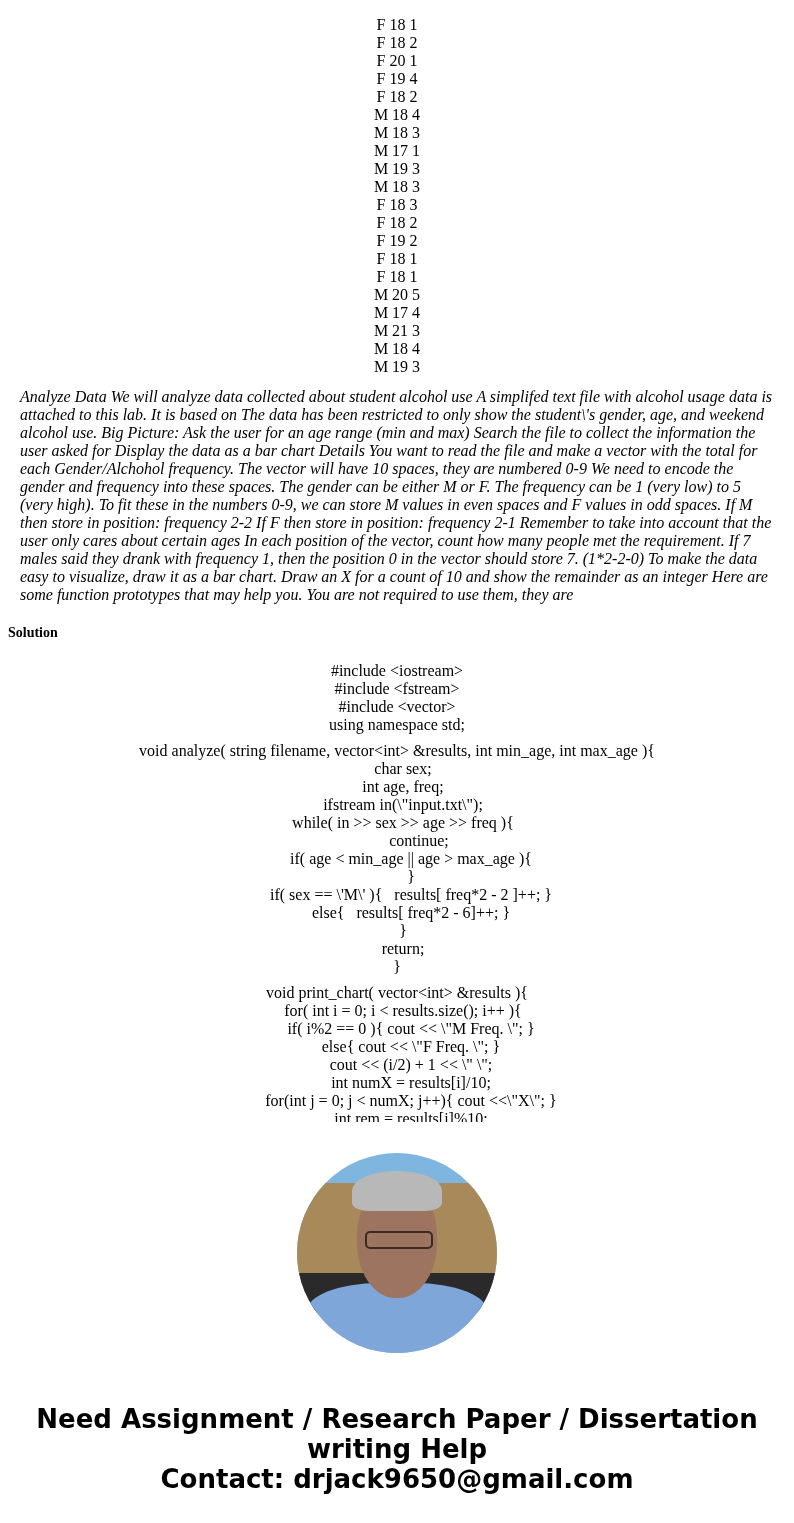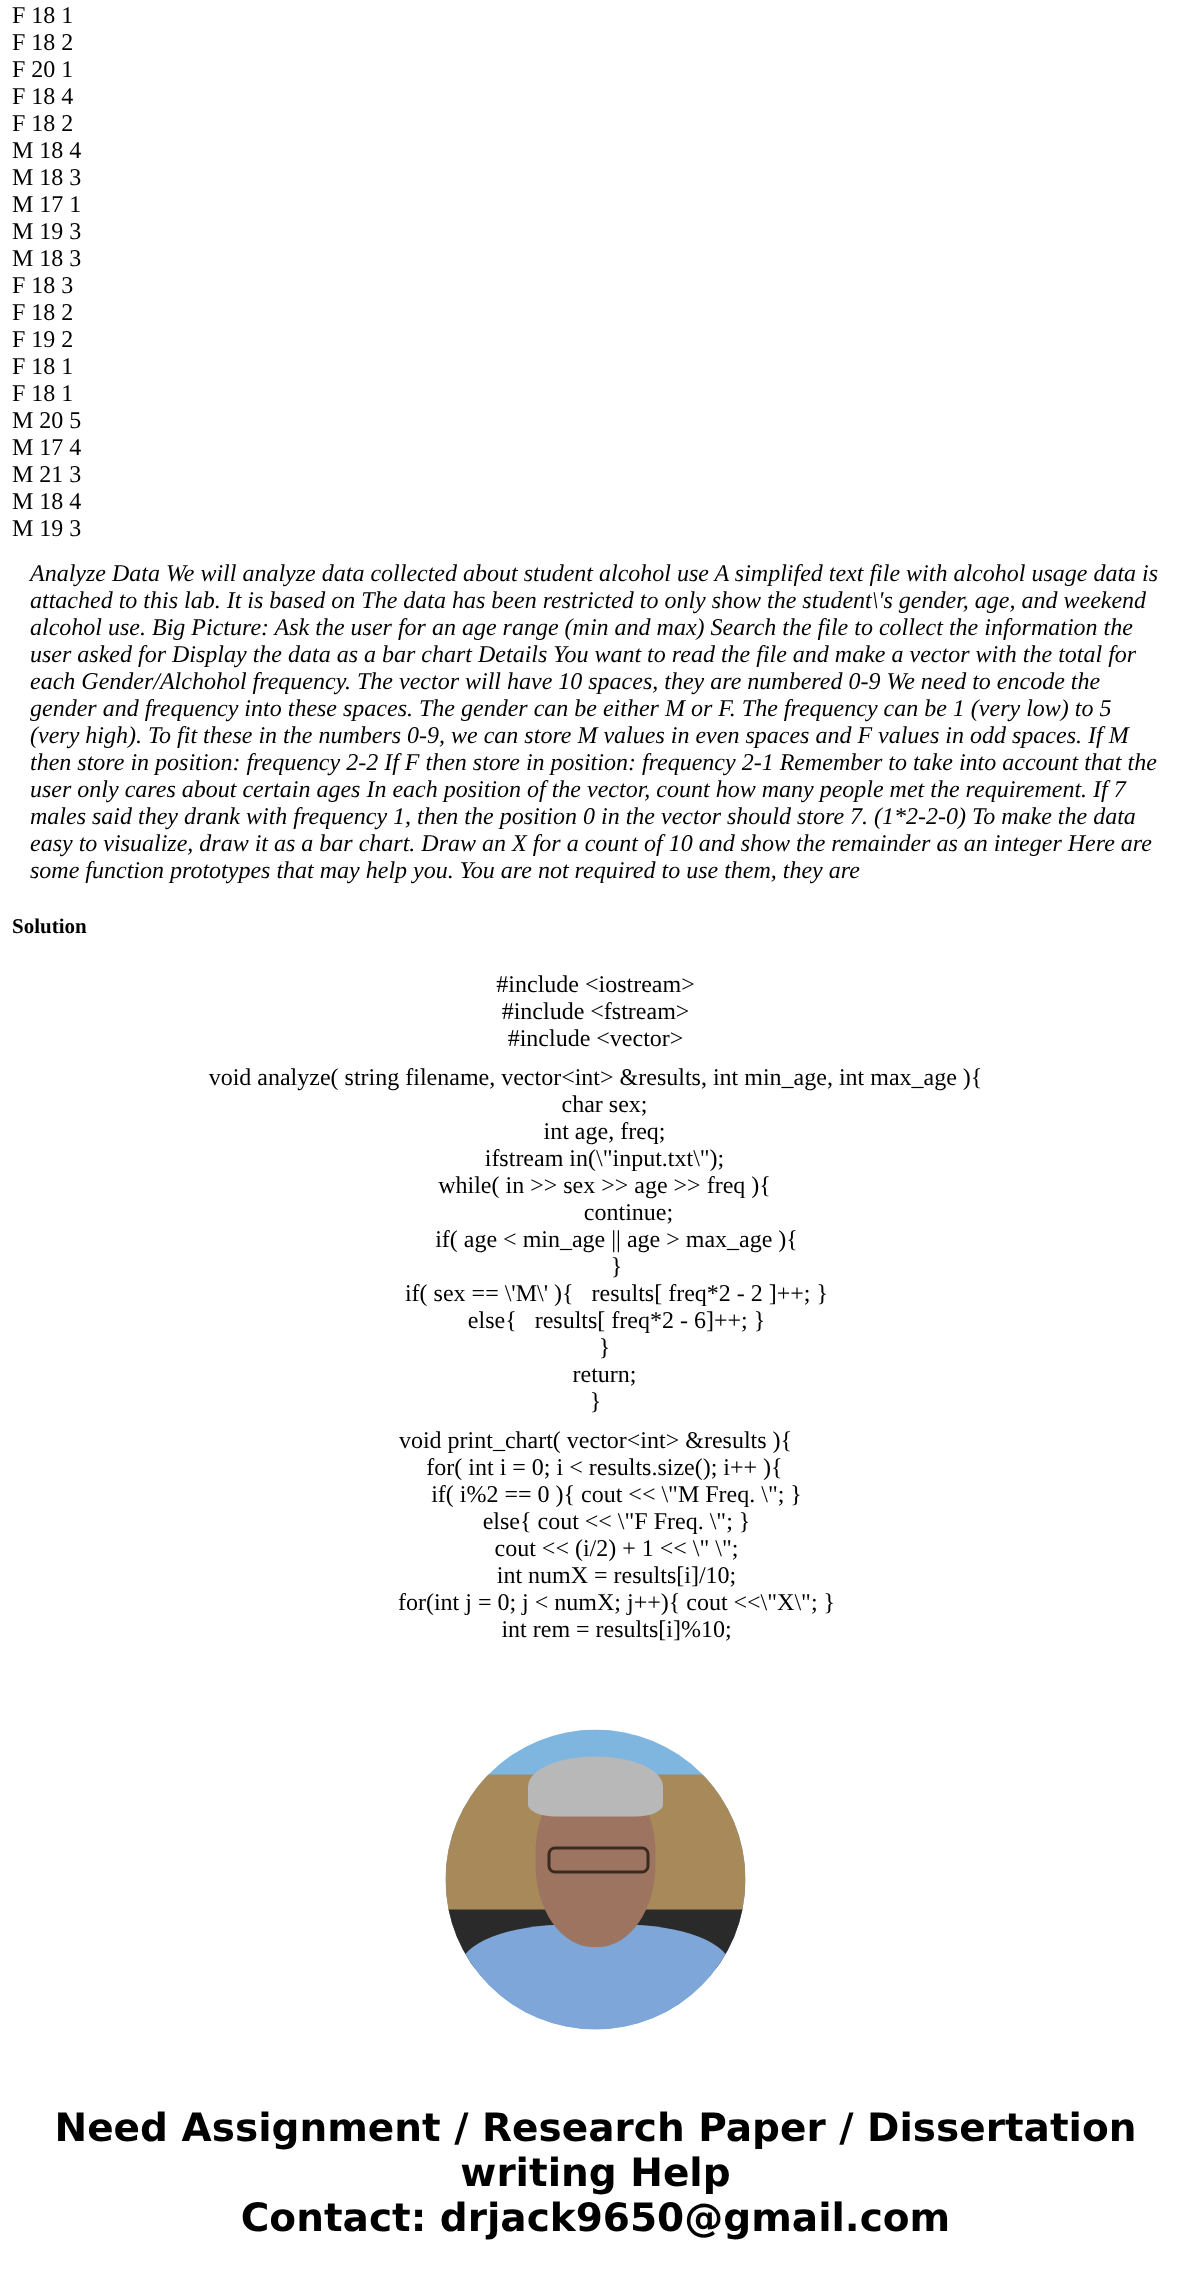--- a/index.html
+++ b/index.html
@@ -7,21 +7,21 @@
       width: 794px;
       height: 1523px;
       overflow: hidden;
       font-family: "Liberation Serif", serif;
       font-size: 16px;
       line-height: 18px;
       color: #000000;
       position: relative;
     }
     .content { padding: 0 8px; }
-    .data-lines { margin: 2px 0 0 0; }
+    .data-lines { margin: 16px 0 0 0; text-align: center; }
     .data-line { display: block; white-space: pre; }
     .question { margin: 12px; font-style: italic; }
     h3.solution-heading {
       font-family: "Liberation Serif", serif;
       font-size: 14px;
       font-weight: bold;
       margin: 18px 0 18px 0;
       line-height: 22px;
     }
     .code-wrap {
@@ -63,21 +63,21 @@
   </style>
 </head>
 <body>
 
 <div class="content">
 
   <div class="data-lines">
     <span class="data-line">F 18 1</span>
     <span class="data-line">F 18 2</span>
     <span class="data-line">F 20 1</span>
-    <span class="data-line">F 18 4</span>
+    <span class="data-line">F 19 4</span>
     <span class="data-line">F 18 2</span>
     <span class="data-line">M 18 4</span>
     <span class="data-line">M 18 3</span>
     <span class="data-line">M 17 1</span>
     <span class="data-line">M 19 3</span>
     <span class="data-line">M 18 3</span>
     <span class="data-line">F 18 3</span>
     <span class="data-line">F 18 2</span>
     <span class="data-line">F 19 2</span>
     <span class="data-line">F 18 1</span>
@@ -90,20 +90,21 @@
   </div>
 
   <p class="question">Analyze Data We will analyze data collected about student alcohol use A simplifed text file with alcohol usage data is attached to this lab. It is based on The data has been restricted to only show the student\'s gender, age, and weekend alcohol use. Big Picture: Ask the user for an age range (min and max) Search the file to collect the information the user asked for Display the data as a bar chart Details You want to read the file and make a vector with the total for each Gender/Alchohol frequency. The vector will have 10 spaces, they are numbered 0-9 We need to encode the gender and frequency into these spaces. The gender can be either M or F. The frequency can be 1 (very low) to 5 (very high). To fit these in the numbers 0-9, we can store M values in even spaces and F values in odd spaces. If M then store in position: frequency 2-2 If F then store in position: frequency 2-1 Remember to take into account that the user only cares about certain ages In each position of the vector, count how many people met the requirement. If 7 males said they drank with frequency 1, then the position 0 in the vector should store 7. (1*2-2-0) To make the data easy to visualize, draw it as a bar chart. Draw an X for a count of 10 and show the remainder as an integer Here are some function prototypes that may help you. You are not required to use them, they are</p>
 
   <h3 class="solution-heading">Solution</h3>
 
   <div class="code-wrap">
     <span class="code-line">#include &lt;iostream&gt;</span>
     <span class="code-line">#include &lt;fstream&gt;</span>
     <span class="code-line">#include &lt;vector&gt;</span>
+    <span class="code-line">using namespace std;</span>
     <span class="code-blank"></span>
     <span class="code-line">void analyze( string filename, vector&lt;int&gt; &amp;results, int min_age, int max_age ){</span>
     <span class="code-line">   char sex;</span>
     <span class="code-line">   int age, freq;</span>
     <span class="code-line">   ifstream in(\"input.txt\");</span>
     <span class="code-line">   while( in &gt;&gt; sex &gt;&gt; age &gt;&gt; freq ){</span>
     <span class="code-line">           continue;</span>
     <span class="code-line">       if( age &lt; min_age || age &gt; max_age ){</span>
     <span class="code-line">       }</span>
     <span class="code-line">       if( sex == \'M\' ){   results[ freq*2 - 2 ]++; }</span>

